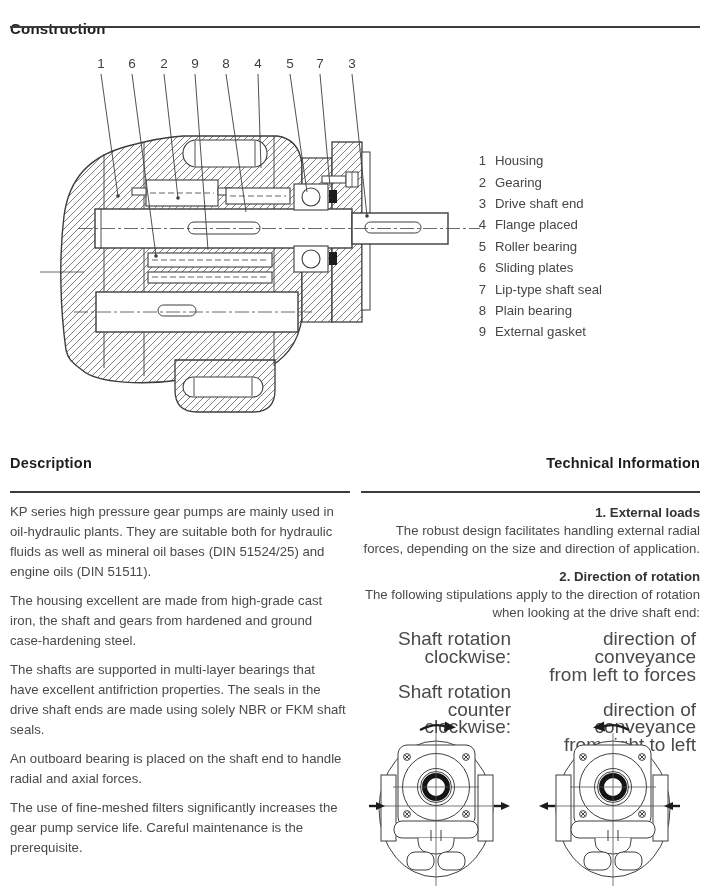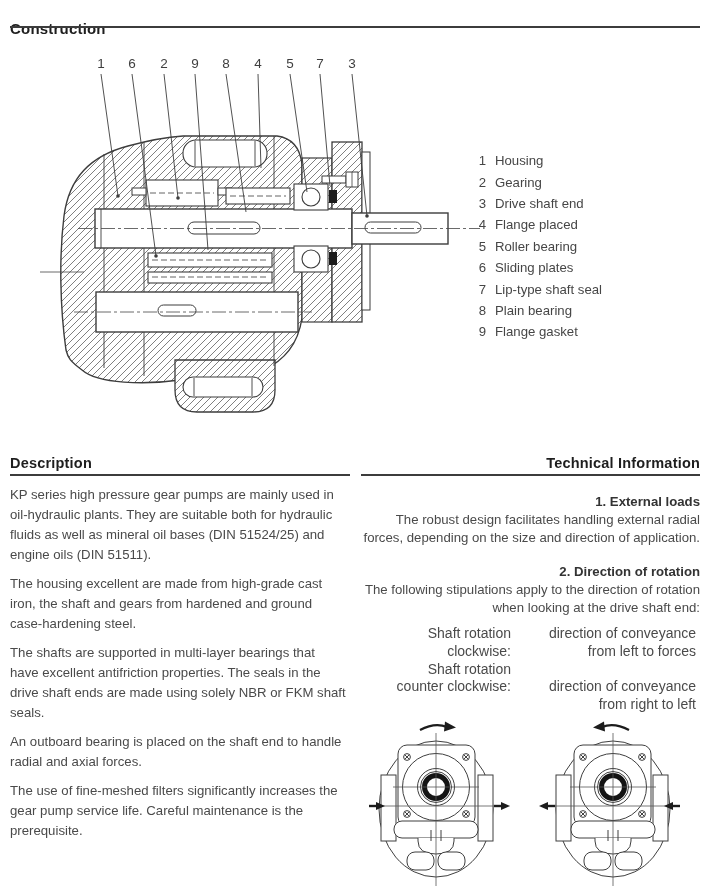--- a/index.html
+++ b/index.html
@@ -28,27 +28,27 @@
   .legend { position:absolute; left:477px; top:150px; }
   .legend-row { display:flex; height:21.4px; align-items:center; font-size:13.2px; color:#464646; }
   .legend-num { width:9px; text-align:right; margin-right:9px; }
 
   
   .col { position:absolute; top:455px; width:340px; }
   .col-left  { left:10px; }
   .col-right { left:361px; width:339px;text-align:right; }
   .sec-head {
     font-size:14.5px; font-weight:bold; color:#1e1e1e;
-    padding-bottom:3px; border-bottom:2px solid #3c3c3c; letter-spacing:.2px;
+    padding-bottom:20px; border-bottom:2px solid #3c3c3c; letter-spacing:.2px;
   }
   .body-p { margin-top:9px; font-size:13.2px; line-height:20px; color:#4a4a4a; width:336px; }
-  .sub-head { margin-top:18px; font-size:13.2px; font-weight:bold; color:#333333; }
+  .sub-head { margin-top:12px; font-size:13.2px; font-weight:bold; color:#333333; }
   .sub-body { margin-top:2px; font-size:13.2px; line-height:17.6px; color:#4a4a4a; }
 
-  .rot-table { margin-top:9px; font-size:14px; line-height:17.6px; color:#4a4a4a; }
+  .rot-table { margin-top:9px; font-size:19px; line-height:17.6px; color:#4a4a4a; }
   .rot-row { display:flex; }
   .rot-label { width:150px; }
   .rot-value { width:185px; }
   .rot-line { display:block; }
   .valign-second { padding-top:17.6px; }
 
   
   .pump { position:absolute; top:713px; width:145px; height:177px; }
   .pump-left  { left:368px; }
   .pump-right { left:536px; }
@@ -202,21 +202,21 @@
     <div class="legend-row">
         <span class="legend-num">7</span>
         <span>Lip-type shaft seal</span>
       </div>
     <div class="legend-row">
         <span class="legend-num">8</span>
         <span>Plain bearing</span>
       </div>
     <div class="legend-row">
         <span class="legend-num">9</span>
-        <span>Flange gasket</span>
+        <span>External gasket</span>
       </div>
   </div>
 
   <div class="col col-left">
     <div class="sec-head">Description</div>
     <p class="body-p">KP series high pressure gear pumps are mainly used in oil-hydraulic plants. They are suitable both for hydraulic fluids as well as mineral oil bases (DIN 51524/25) and engine oils (DIN 51511).</p>
     <p class="body-p">The housing excellent are made from high-grade cast iron, the shaft and gears from hardened and ground case-hardening steel.</p>
     <p class="body-p">The shafts are supported in multi-layer bearings that have excellent antifriction properties. The seals in the drive shaft ends are made using solely NBR or FKM shaft seals.</p>
     <p class="body-p">An outboard bearing is placed on the shaft end to handle radial and axial forces.</p>
     <p class="body-p">The use of fine-meshed filters significantly increases the gear pump service life. Careful maintenance is the prerequisite.</p>

